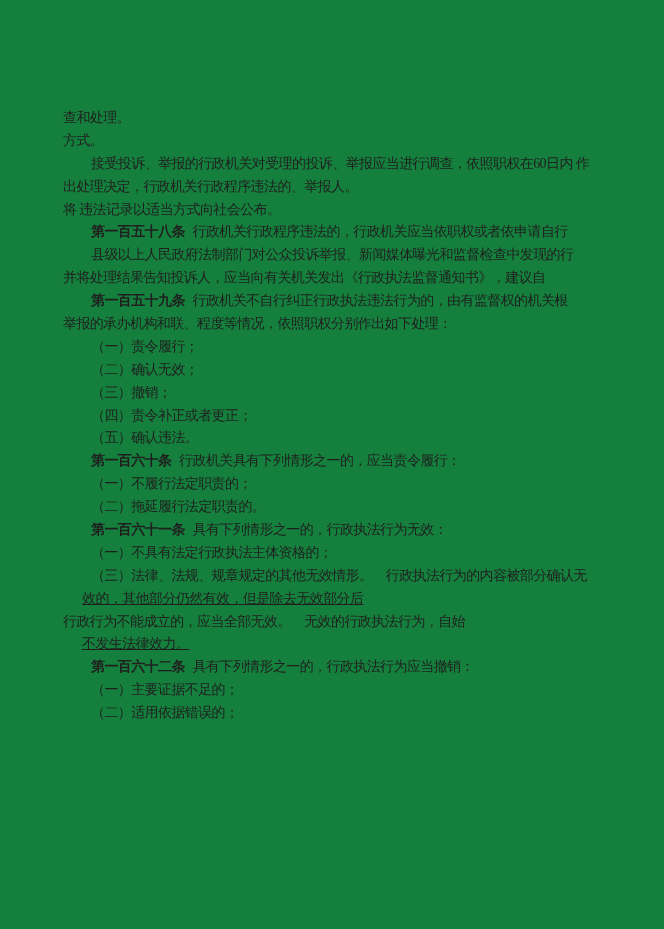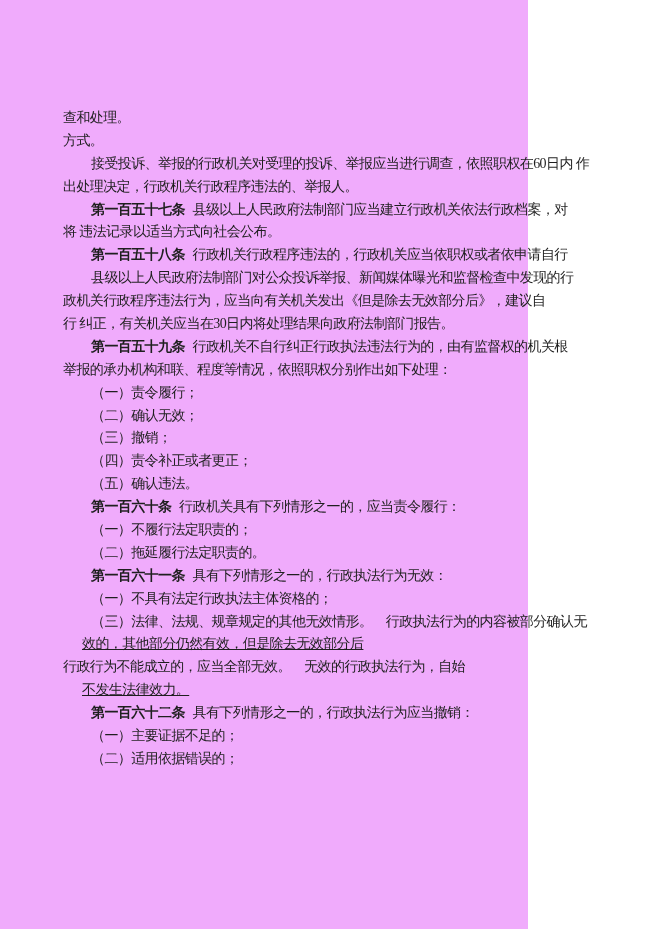--- a/index.html
+++ b/index.html
@@ -6,24 +6,24 @@
   body {
     width: 664px;
     height: 929px;
     background: #ffffff;
     font-family: "Liberation Serif", "DejaVu Serif", serif;
     color: #1f1f1f;
     overflow: hidden;
   }
   .page {
     box-sizing: border-box;
-    width: 528px;
+    width: 664px;
     height: 929px;
     padding: 107px 40px 0 63px;
-    background: #f0abfc;
+    background: #15803d;
   }
   .doc-line {
     font-size: 14px;
     line-height: 22.9px;
     height: 22.9px;
     letter-spacing: -0.6px;
     white-space: pre;
   }
   .ind0 { padding-left: 0; }
   .ind1 { padding-left: 28px; }   
@@ -35,26 +35,24 @@
 </style>
 </head>
 <body>
 
 <div class="page">
   <div id="doc-lines">
       <div class="doc-line ind0"><span>查和处理。</span></div>
       <div class="doc-line ind0"><span>方式。</span></div>
       <div class="doc-line ind1"><span>接受投诉、举报的行政机关对受理的投诉、举报应当进行调查，依照职权在60日内 作</span></div>
       <div class="doc-line ind0"><span>出处理决定，行政机关行政程序违法的、举报人。</span></div>
-      <div class="doc-line ind1"><span class="art-num">第一百五十七条</span><span>县级以上人民政府法制部门应当建立行政机关依法行政档案，对</span></div>
       <div class="doc-line ind0"><span>将 违法记录以适当方式向社会公布。</span></div>
       <div class="doc-line ind1"><span class="art-num">第一百五十八条</span><span>行政机关行政程序违法的，行政机关应当依职权或者依申请自行</span></div>
       <div class="doc-line ind1"><span>县级以上人民政府法制部门对公众投诉举报、新闻媒体曝光和监督检查中发现的行</span></div>
-      <div class="doc-line ind0"><span>政机关行政程序违法行为，应当向有关机关发出《但是除去无效部分后》，建议自</span></div>
-      <div class="doc-line ind0"><span>行 纠正，有关机关应当在30日内将处理结果向政府法制部门报告。</span></div>
+      <div class="doc-line ind0"><span>并将处理结果告知投诉人，应当向有关机关发出《行政执法监督通知书》，建议自</span></div>
       <div class="doc-line ind1"><span class="art-num">第一百五十九条</span><span>行政机关不自行纠正行政执法违法行为的，由有监督权的机关根</span></div>
       <div class="doc-line ind0"><span>举报的承办机构和联、程度等情况，依照职权分别作出如下处理：</span></div>
       <div class="doc-line ind1"><span>（一）责令履行；</span></div>
       <div class="doc-line ind1"><span>（二）确认无效；</span></div>
       <div class="doc-line ind1"><span>（三）撤销；</span></div>
       <div class="doc-line ind1"><span>（四）责令补正或者更正；</span></div>
       <div class="doc-line ind1"><span>（五）确认违法。</span></div>
       <div class="doc-line ind1"><span class="art-num">第一百六十条</span><span>行政机关具有下列情形之一的，应当责令履行：</span></div>
       <div class="doc-line ind1"><span>（一）不履行法定职责的；</span></div>
       <div class="doc-line ind1"><span>（二）拖延履行法定职责的。</span></div>

